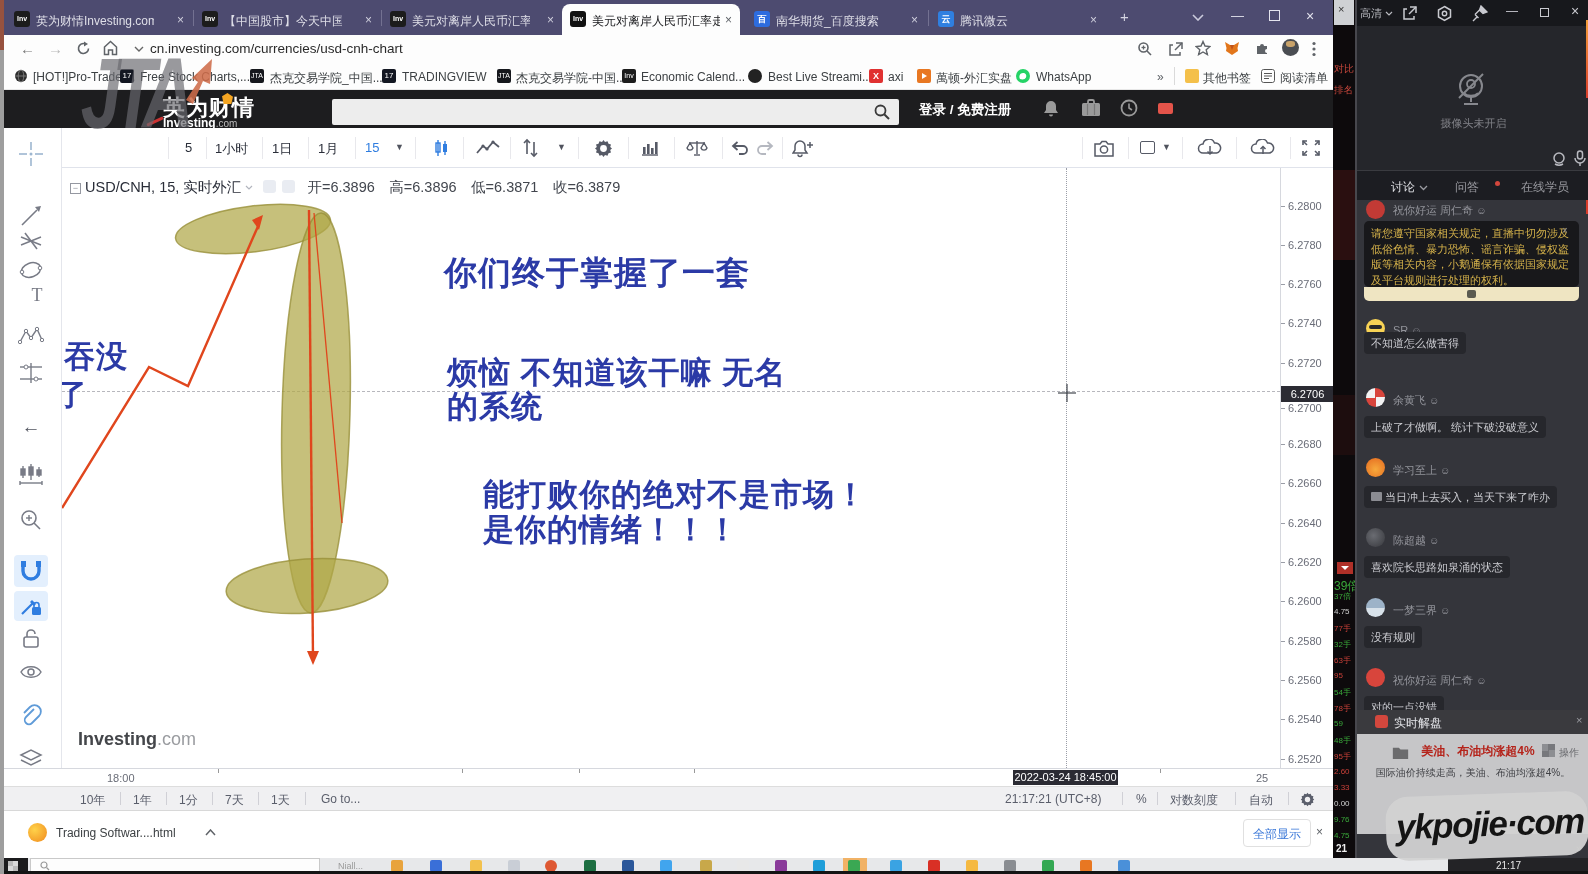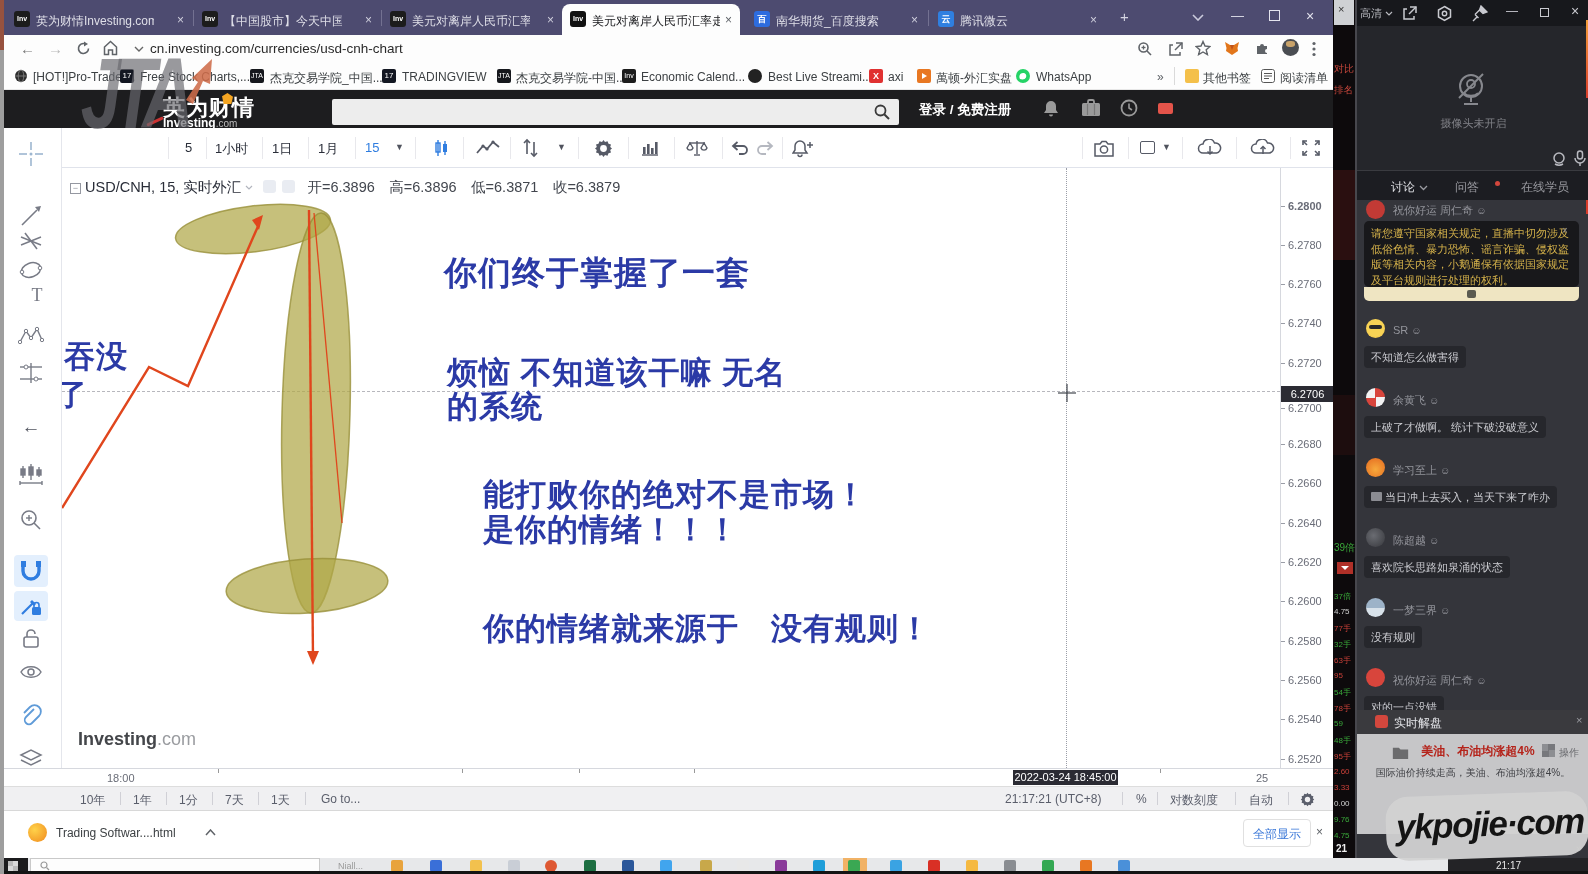--- a/index.html
+++ b/index.html
@@ -452,29 +452,28 @@
       <span style="display:inline-block;width:13px;height:13px;background:#e9ecf2;border-radius:3px;vertical-align:-1px;margin-left:2px;"></span>
       <span style="color:#42464e;margin-left:8px;">开=6.3896　高=6.3896　低=6.3871　收=6.3879</span>
     </div>
     <div class="bluet" style="left:2px;top:168px;">吞没</div>
     <div class="bluet" style="left:-6px;top:206px;">了</div>
     <div class="bluet" style="left:382px;top:83px;font-size:33px;">你们终于掌握了一套</div>
     <div class="bluet" style="left:385px;top:184px;">烦恼 不知道该干嘛 无名</div>
     <div class="bluet" style="left:385px;top:218px;">的系统</div>
     <div class="bluet" style="left:421px;top:306px;">能打败你的绝对不是市场！</div>
     <div class="bluet" style="left:421px;top:341px;">是你的情绪！！！</div>
-    <div class="bluet" style="left:421px;top:440px;">你的情绪就来源于　没有规则！</div>
     <svg style="position:absolute;left:996px;top:216px;" width="18" height="18" viewBox="0 0 18 18">
         <line x1="9" y1="0" x2="9" y2="18" stroke="#42464e" stroke-width="1.2"></line>
         <line x1="0" y1="9" x2="18" y2="9" stroke="#42464e" stroke-width="1.2"></line>
       </svg>
     <div style="position:absolute;left:16px;top:561px;font-size:18px;font-weight:bold;color:#44464a;">Investing<span style="color:#9a9ca0;font-weight:normal;">.com</span></div>
   </div>
   <div id="paxis">
-    <div class="pl" style="top:32px;font-weight:bold;">6.2800</div>
+    <div class="pl" style="top:32px;">6.2800</div>
     <div class="pl" style="top:71px;">6.2780</div>
     <div class="pl" style="top:110px;">6.2760</div>
     <div class="pl" style="top:149px;">6.2740</div>
     <div class="pl" style="top:189px;">6.2720</div>
     <div style="position:absolute;left:0;top:218px;width:53px;height:16px;background:#2b2b33;color:#fff;font-size:11px;text-align:center;line-height:16px;">6.2706</div>
     <div class="pl" style="top:234px;">6.2700</div>
     <div class="pl" style="top:270px;">6.2680</div>
     <div class="pl" style="top:309px;">6.2660</div>
     <div class="pl" style="top:349px;">6.2640</div>
     <div class="pl" style="top:388px;">6.2620</div>
@@ -534,21 +533,21 @@
 <div id="strip">
   <div style="position:absolute;left:1px;top:0;width:20px;height:25px;background:#cfd1d4;"></div>
   <div style="position:absolute;left:5px;top:3px;color:#333;font-size:11px;">×</div>
   <div style="position:absolute;left:1px;top:62px;color:#c8473c;font-size:10px;white-space:nowrap;">对比</div>
   <div style="position:absolute;left:1px;top:84px;color:#c8473c;font-size:9.5px;white-space:nowrap;">排名</div>
   <div style="position:absolute;left:0;top:170px;width:22px;height:90px;background:#2a0f10;"></div>
   <div style="position:absolute;left:0;top:395px;width:22px;height:60px;background:#1d0d0e;"></div>
   <div style="position:absolute;left:4px;top:562px;width:16px;height:12px;background:#b03028;"></div>
     <div style="position:absolute;left:8px;top:566px;width:0;height:0;border-top:4px solid #fff;border-left:4px solid transparent;border-right:4px solid transparent;"></div>
   <div id="numcol">
-  <div style="position:absolute;left:1px;top:541px;color:#3aa83a;font-size:10px;white-space:nowrap;">39倍</div>
+  <div style="position:absolute;left:1px;top:578px;color:#3aa83a;font-size:12px;white-space:nowrap;">39倍</div>
   <div style="position:absolute;left:1px;top:591px;color:#3aa83a;font-size:8px;white-space:nowrap;">37倍</div>
   <div style="position:absolute;left:1px;top:607px;color:#d0d0d0;font-size:8px;white-space:nowrap;">4.75</div>
   <div style="position:absolute;left:1px;top:623px;color:#c84038;font-size:8px;white-space:nowrap;">77手</div>
   <div style="position:absolute;left:1px;top:639px;color:#3aa83a;font-size:8px;white-space:nowrap;">32手</div>
   <div style="position:absolute;left:1px;top:655px;color:#c84038;font-size:8px;white-space:nowrap;">63手</div>
   <div style="position:absolute;left:1px;top:671px;color:#c84038;font-size:8px;white-space:nowrap;">95 </div>
   <div style="position:absolute;left:1px;top:687px;color:#3aa83a;font-size:8px;white-space:nowrap;">54手</div>
   <div style="position:absolute;left:1px;top:703px;color:#c84038;font-size:8px;white-space:nowrap;">78手</div>
   <div style="position:absolute;left:1px;top:719px;color:#3aa83a;font-size:8px;white-space:nowrap;">59 </div>
   <div style="position:absolute;left:1px;top:735px;color:#3aa83a;font-size:8px;white-space:nowrap;">48手</div>
@@ -618,21 +617,21 @@
     <div class="av" style="left:9px;top:0px;background:#c23a35;"></div>
     <div class="cname" style="left:36px;top:3px;">祝你好运 周仁奇 <span style="font-size:10px;">☺</span></div>
     <div style="position:absolute;left:7px;top:21px;width:215px;height:66px;background:#18181b;border-radius:5px;"></div>
     <div style="position:absolute;left:14px;top:26px;width:200px;color:#d4b14a;font-size:11px;line-height:15.5px;">请您遵守国家相关规定，直播中切勿涉及低俗色情、暴力恐怖、谣言诈骗、侵权盗版等相关内容，小鹅通保有依据国家规定及平台规则进行处理的权利。</div>
     <div style="position:absolute;left:205px;top:25px;color:#85868c;font-size:10px;">×</div>
     <div style="position:absolute;left:7px;top:87px;width:215px;height:14px;background:#efe5c2;border-radius:0 0 5px 5px;"></div>
     <div style="position:absolute;left:110px;top:90px;width:9px;height:8px;background:#5a5a50;border-radius:2px;"></div>
     <div class="av" style="left:9px;top:119px;background:radial-gradient(circle at 50% 45%,#f8d355 60%,#e8b33a);"></div>
     <div style="position:absolute;left:12px;top:125px;width:13px;height:4px;background:#2a2a2a;border-radius:2px;"></div>
     <div class="cname" style="left:36px;top:124px;">SR <span style="font-size:10px;">☺</span></div>
-    <div class="bub" style="left:7px;top:146px;text-align:center;">不知道怎么做害得</div>
+    <div class="bub" style="left:7px;top:132px;text-align:center;">不知道怎么做害得</div>
     <div class="av" style="left:9px;top:188px;background:conic-gradient(#d8453c 0 25%,#f3f3f3 0 50%,#d8453c 0 75%,#f3f3f3 0);"></div>
     <div class="cname" style="left:36px;top:193px;">余黄飞 <span style="font-size:10px;">☺</span></div>
     <div class="bub" style="left:7px;top:216px;">上破了才做啊。 统计下破没破意义</div>
     <div class="av" style="left:9px;top:258px;background:radial-gradient(circle at 50% 60%,#f6a93c,#e4681f);"></div>
     <div class="cname" style="left:36px;top:263px;">学习至上 <span style="font-size:10px;">☺</span></div>
     <div class="bub" style="left:7px;top:286px;"><span style="display:inline-block;width:11px;height:9px;background:#8b8c92;border-radius:1px;"></span> 当日冲上去买入，当天下来了咋办</div>
     <div class="av" style="left:9px;top:328px;background:radial-gradient(circle at 40% 40%,#6a6c72,#36373c);"></div>
     <div class="cname" style="left:36px;top:333px;">陈超越 <span style="font-size:10px;">☺</span></div>
     <div class="bub" style="left:7px;top:356px;">喜欢院长思路如泉涌的状态</div>
     <div class="av" style="left:9px;top:398px;background:linear-gradient(#9db3c8 55%,#d8e2ea 55%);"></div>

